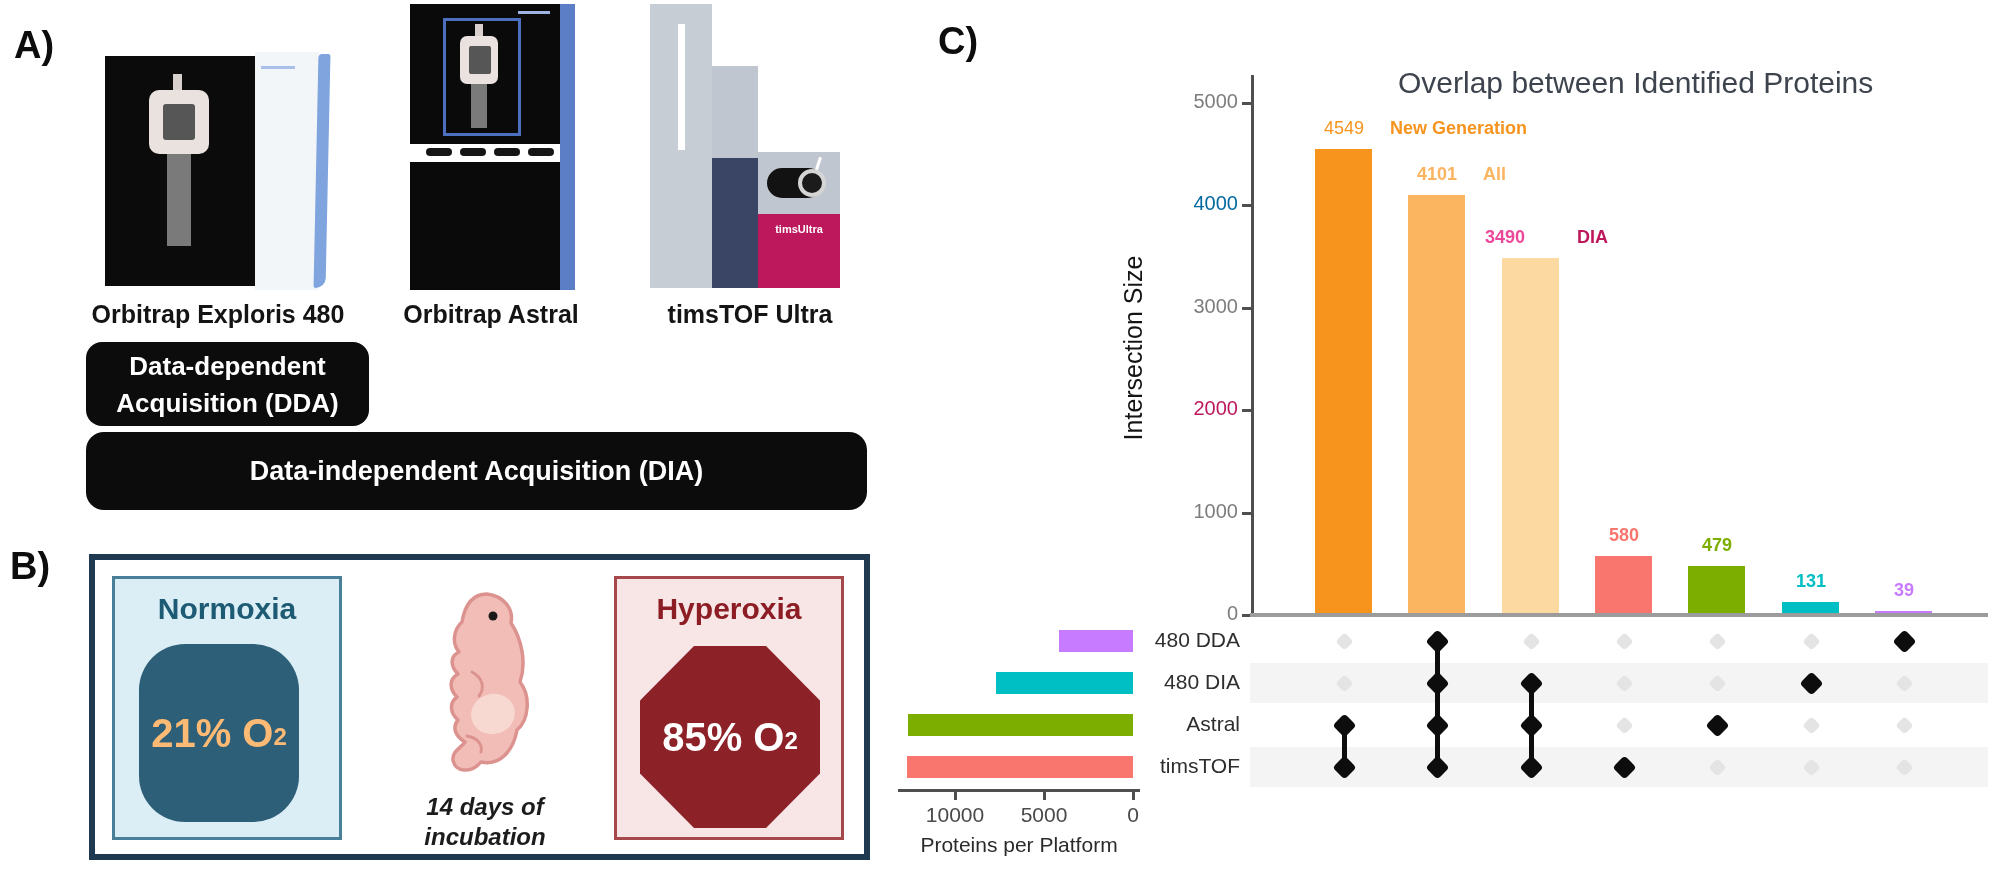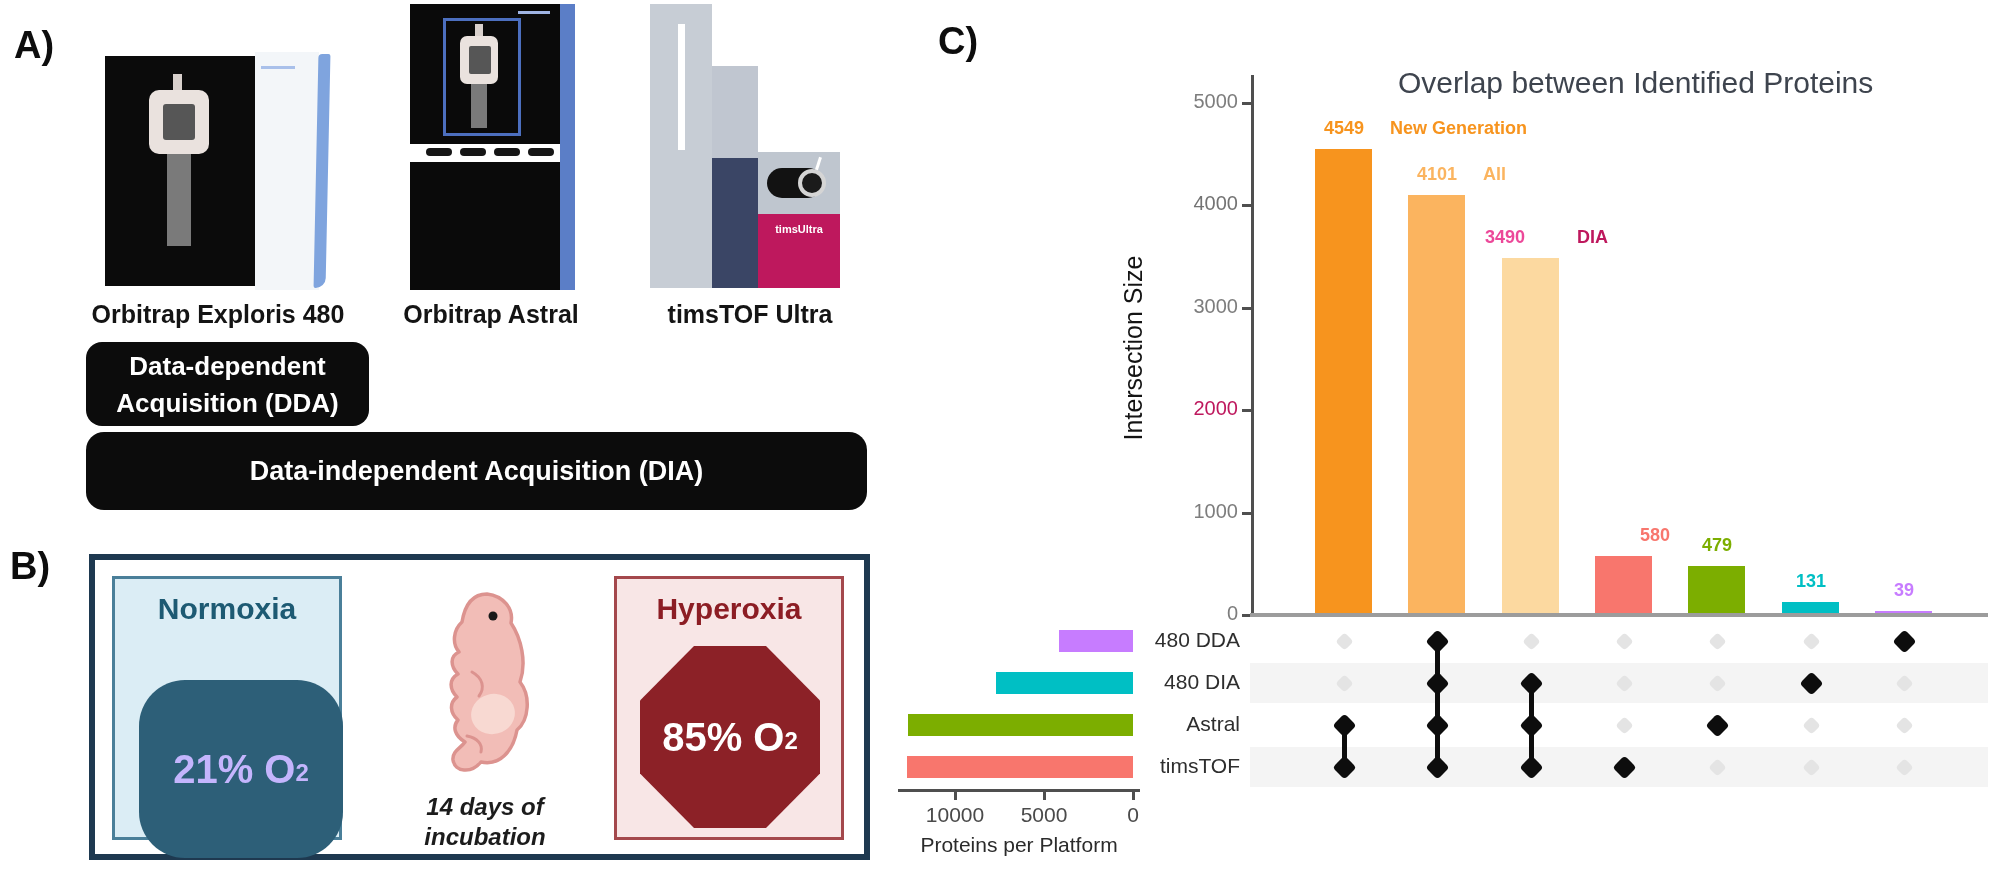--- a/index.html
+++ b/index.html
@@ -69,21 +69,21 @@
     <div>Acquisition (DDA)</div>
   </div>
   <div class="badge ctr" style="left:86px;top:432px;width:781px;height:78px;border-radius:18px;font-size:27px">Data-independent Acquisition (DIA)</div>
 
   <div class="plabel" style="left:10px;top:545px">B)</div>
 
   <div class="abs" style="left:89px;top:554px;width:781px;height:306px;border:6px solid #1E3950;background:#ffffff;box-sizing:border-box"></div>
 
   <div class="abs" style="left:112px;top:576px;width:230px;height:264px;background:#DBEDF5;border:3px solid #4A7F99;box-sizing:border-box"></div>
   <div class="cardtitle" style="left:112px;top:592px;width:230px;color:#1D5A73">Normoxia</div>
-  <div class="abs ctr" style="left:139px;top:680px;width:204px;height:178px;background:#2D5F78;border-radius:46px;color:#c4b5fd;font-weight:bold;font-size:40px">
+  <div class="abs ctr" style="left:139px;top:644px;width:160px;height:178px;background:#2D5F78;border-radius:46px;color:#fdba74;font-weight:bold;font-size:40px">
     <span>21% O</span>
       <span class="o2sub">2</span>
   </div>
 
   <svg class="abs" style="left:415px;top:586px" width="130" height="200" viewBox="0 0 130 200">
     <path d="M 72 8 C 88 10, 99 22, 96 37 C 106 52, 112 76, 105 96 C 116 110, 114 134, 102 144 C 98 166, 84 180, 66 176 C 56 188, 40 186, 38 174 C 37 165, 46 162, 50 156 C 40 150, 37 141, 43 134 C 35 127, 34 117, 42 111 C 34 103, 34 93, 43 88 C 35 80, 35 70, 44 66 C 37 58, 38 44, 47 36 C 50 18, 58 8, 72 8 Z" fill="#F2BDB7" stroke="#DC938F" stroke-width="3.5" stroke-linejoin="round"></path>
     <ellipse cx="78" cy="128" rx="22" ry="20" fill="#F8D9D2" transform="rotate(-15 78 128)"></ellipse>
     <path d="M 57 86 C 68 92, 70 102, 64 110" fill="none" stroke="#DC938F" stroke-width="3" stroke-linecap="round"></path>
     <path d="M 52 150 C 62 152, 68 158, 66 166" fill="none" stroke="#DC938F" stroke-width="3" stroke-linecap="round"></path>
     <circle cx="78" cy="30" r="4.5" fill="#1a1a1a"></circle>
@@ -113,34 +113,34 @@
       <div class="abs" style="left: 1251px; top: 75px; width: 3px; height: 542px; background: rgb(79, 79, 79);"></div>
       <div class="abs" style="left: 1242px; top: 614px; width: 9px; height: 3px; background: rgb(79, 79, 79);"></div>
       <div class="abs" style="left: 1160px; top: 602px; width: 78px; text-align: right; font-size: 20px; color: rgb(125, 125, 125);">0</div>
       <div class="abs" style="left: 1242px; top: 512px; width: 9px; height: 3px; background: rgb(79, 79, 79);"></div>
       <div class="abs" style="left: 1160px; top: 500px; width: 78px; text-align: right; font-size: 20px; color: rgb(125, 125, 125);">1000</div>
       <div class="abs" style="left: 1242px; top: 409px; width: 9px; height: 3px; background: rgb(79, 79, 79);"></div>
       <div class="abs" style="left: 1160px; top: 397px; width: 78px; text-align: right; font-size: 20px; color: #be185d;">2000</div>
       <div class="abs" style="left: 1242px; top: 307px; width: 9px; height: 3px; background: rgb(79, 79, 79);"></div>
       <div class="abs" style="left: 1160px; top: 295px; width: 78px; text-align: right; font-size: 20px; color: rgb(125, 125, 125);">3000</div>
       <div class="abs" style="left: 1242px; top: 204px; width: 9px; height: 3px; background: rgb(79, 79, 79);"></div>
-      <div class="abs" style="left: 1160px; top: 192px; width: 78px; text-align: right; font-size: 20px; color: #737373;">4000</div>
+      <div class="abs" style="left: 1160px; top: 192px; width: 78px; text-align: right; font-size: 20px; color: #0369a1;">4000</div>
       <div class="abs" style="left: 1242px; top: 102px; width: 9px; height: 3px; background: rgb(79, 79, 79);"></div>
       <div class="abs" style="left: 1160px; top: 90px; width: 78px; text-align: right; font-size: 20px; color: rgb(125, 125, 125);">5000</div>
       <div class="abs" style="left: 1315px; top: 149px; width: 57px; height: 466px; background: rgb(247, 148, 30);"></div>
-      <div class="abs" style="left: 1298px; top: 118px; width: 92px; text-align: center; font-size: 18px; font-weight: bold; color: rgb(247, 148, 30);">4549</div>
+      <div class="abs" style="left: 1298px; top: 118px; width: 92px; text-align: center; font-size: 18px; font-weight: normal; color: rgb(247, 148, 30);">4549</div>
       <div class="abs" style="left: 1390px; top: 118px; font-size: 18px; font-weight: bold; white-space: nowrap; color: rgb(247, 148, 30);">New Generation</div>
       <div class="abs" style="left: 1408px; top: 195px; width: 57px; height: 420px; background: rgb(251, 180, 95);"></div>
       <div class="abs" style="left: 1391px; top: 164px; width: 92px; text-align: center; font-size: 18px; font-weight: bold; color: rgb(251, 180, 95);">4101</div>
       <div class="abs" style="left: 1483px; top: 164px; font-size: 18px; font-weight: bold; white-space: nowrap; color: rgb(251, 180, 95);">All</div>
       <div class="abs" style="left: 1502px; top: 258px; width: 57px; height: 357px; background: rgb(252, 217, 160);"></div>
       <div class="abs" style="left: 1485px; top: 227px; width: 92px; font-size: 18px; font-weight: bold; color: #ec4899;">3490</div>
       <div class="abs" style="left: 1577px; top: 227px; font-size: 18px; font-weight: bold; white-space: nowrap; color: #be185d;">DIA</div>
       <div class="abs" style="left: 1595px; top: 556px; width: 57px; height: 59px; background: rgb(248, 118, 109);"></div>
-      <div class="abs" style="left: 1578px; top: 525px; width: 92px; text-align: right; font-size: 18px; font-weight: bold; color: rgb(248, 118, 109);">580</div>
+      <div class="abs" style="left: 1578px; top: 525px; width: 92px; text-align: center; font-size: 18px; font-weight: bold; color: rgb(248, 118, 109);">580</div>
       <div class="abs" style="left: 1688px; top: 566px; width: 57px; height: 49px; background: rgb(124, 174, 0);"></div>
       <div class="abs" style="left: 1671px; top: 535px; width: 92px; text-align: center; font-size: 18px; font-weight: bold; color: rgb(124, 174, 0);">479</div>
       <div class="abs" style="left: 1782px; top: 602px; width: 57px; height: 13px; background: rgb(0, 191, 196);"></div>
       <div class="abs" style="left: 1765px; top: 571px; width: 92px; text-align: center; font-size: 18px; font-weight: bold; color: rgb(0, 191, 196);">131</div>
       <div class="abs" style="left: 1875px; top: 611px; width: 57px; height: 4px; background: rgb(199, 124, 255);"></div>
       <div class="abs" style="left: 1858px; top: 580px; width: 92px; text-align: center; font-size: 18px; font-weight: bold; color: rgb(199, 124, 255);">39</div>
       <div class="abs" style="left: 1250px; top: 613px; width: 738px; height: 4px; background: rgb(156, 156, 156);"></div>
       <div class="abs" style="left: 1342px; top: 725px; width: 5px; height: 42px; background: rgb(13, 13, 13);"></div>
       <div class="abs" style="left: 1337.5px; top: 634.5px; width: 13px; height: 13px; background: rgb(228, 228, 228); border-radius: 4px; transform: rotate(45deg);"></div>
       <div class="abs" style="left: 1337.5px; top: 676.5px; width: 13px; height: 13px; background: rgb(228, 228, 228); border-radius: 4px; transform: rotate(45deg);"></div>

